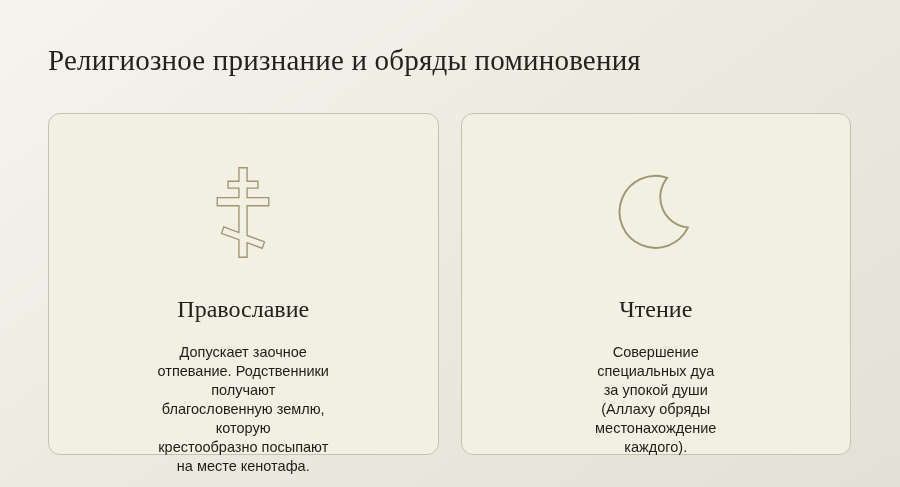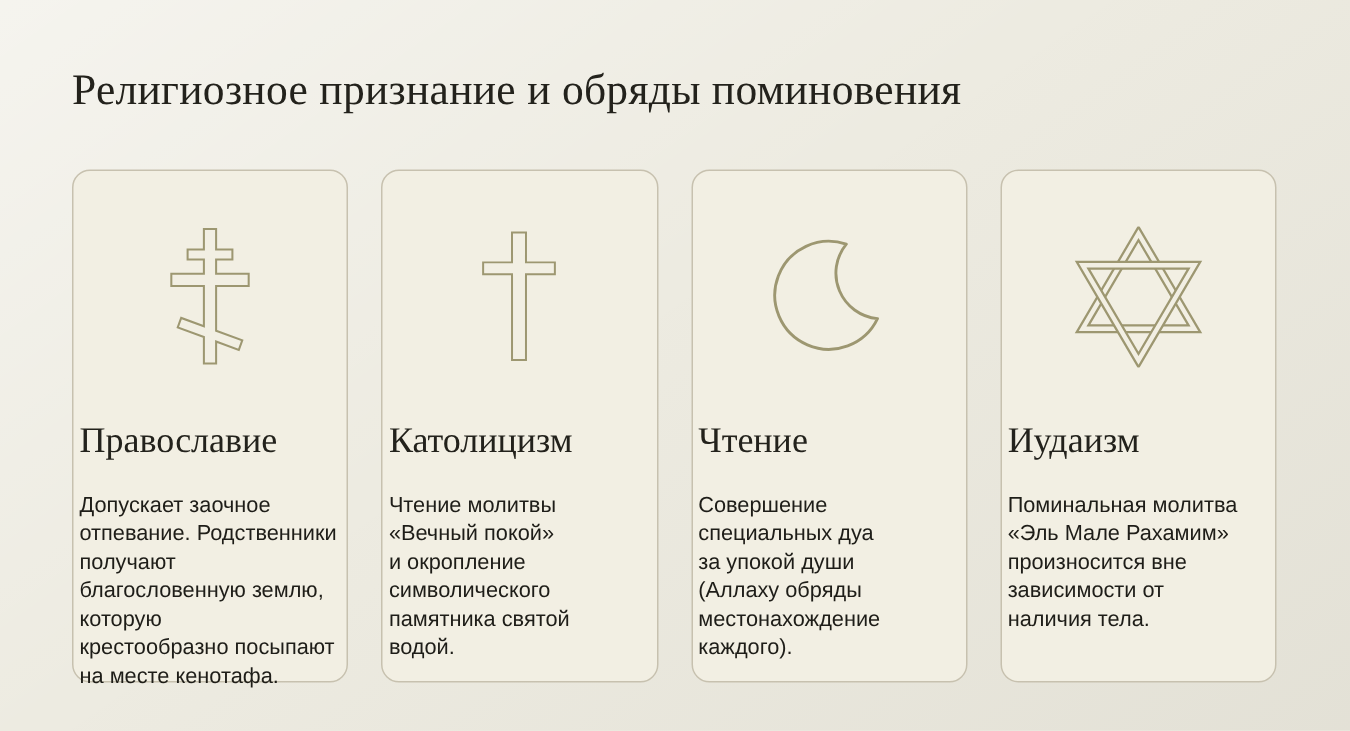--- a/index.html
+++ b/index.html
@@ -30,21 +30,22 @@
     display:flex;
     gap:22px;
     margin-top:35px;
   }
   .card{
     flex:1 1 0;
     height:342px;
     background:var(--card-bg);
     border:1px solid var(--card-border);
     border-radius:12px;
-    padding:35px 4px 0 4px;
+    padding:50px 4px 0 4px;
+    text-align:center;
   }
   .icon-box{
     height:97px;
     display:flex;
     align-items:center;
     justify-content:center;
     color:var(--icon-stroke);
   }
   .icon-box svg{display:block;}
   .card-title{
@@ -84,61 +85,31 @@
       <h2 class="card-title">Православие</h2>
       <p class="card-desc">Допускает заочное
 отпевание. Родственники
 получают
 благословенную землю,
 которую
 крестообразно посыпают
 на месте кенотафа.</p>
     </article>
 
-    <article class="card">
-      <div class="icon-box">
-        <svg width="68" height="93" viewBox="0 0 100 140" fill="none" stroke="currentColor" stroke-width="2" stroke-linejoin="miter">
-          <path d="M43,6 L57,6 L57,36 L86,36 L86,48 L57,48 L57,134 L43,134 L43,48 L14,48 L14,36 L43,36 Z"></path>
-        </svg>
-      </div>
-      <h2 class="card-title">Католицизм</h2>
-      <p class="card-desc">Чтение молитвы
-«Вечный покой»
-и окропление
-символического
-памятника святой
-водой.</p>
-    </article>
 
     <article class="card">
       <div class="icon-box">
         <svg width="80" height="82" viewBox="0 0 100 100" fill="none" stroke="currentColor" stroke-width="2.4" stroke-linejoin="round">
           <path d="M64,6 A45,45 0 1 0 90,68 A38,38 0 0 1 64,6 Z"></path>
         </svg>
       </div>
       <h2 class="card-title">Чтение</h2>
       <p class="card-desc">Совершение
 специальных дуа
 за упокой души
 (Аллаху обряды
 местонахождение
 каждого).</p>
     </article>
 
-    <article class="card">
-      <div class="icon-box">
-        <svg width="92" height="94" viewBox="0 0 100 100" fill="none" stroke-linejoin="miter">
-          <path d="M50,4 L90.5,73 L9.5,73 Z" stroke="currentColor" stroke-width="6.5"></path>
-          <path d="M50,4 L90.5,73 L9.5,73 Z" stroke="var(--card-bg)" stroke-width="3.2"></path>
-          <path d="M50,96 L9.5,27 L90.5,27 Z" stroke="currentColor" stroke-width="6.5"></path>
-          <path d="M50,96 L9.5,27 L90.5,27 Z" stroke="var(--card-bg)" stroke-width="3.2"></path>
-        </svg>
-      </div>
-      <h2 class="card-title">Иудаизм</h2>
-      <p class="card-desc">Поминальная молитва
-«Эль Мале Рахамим»
-произносится вне
-зависимости от
-наличия тела.</p>
-    </article>
 
   </section>
 </main>
 
 </body></html>

